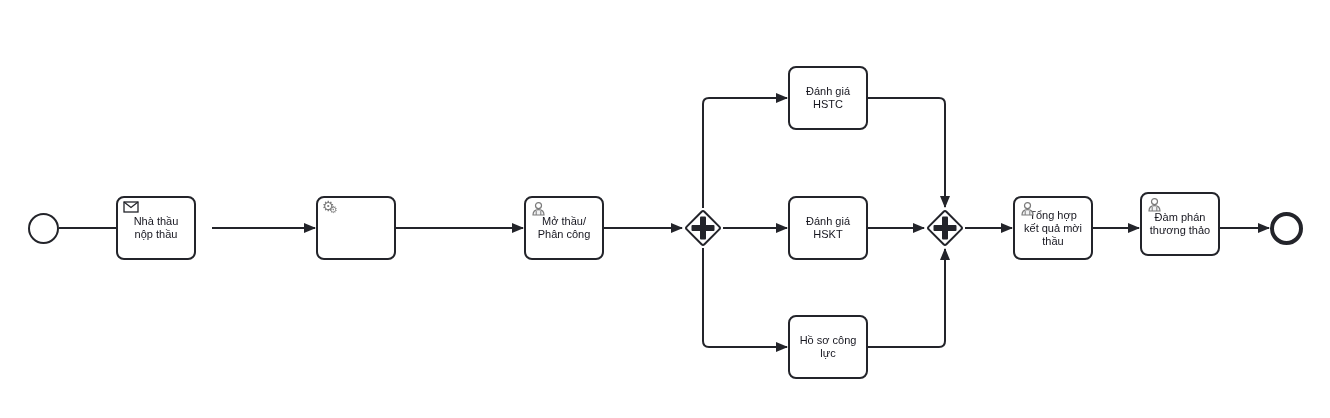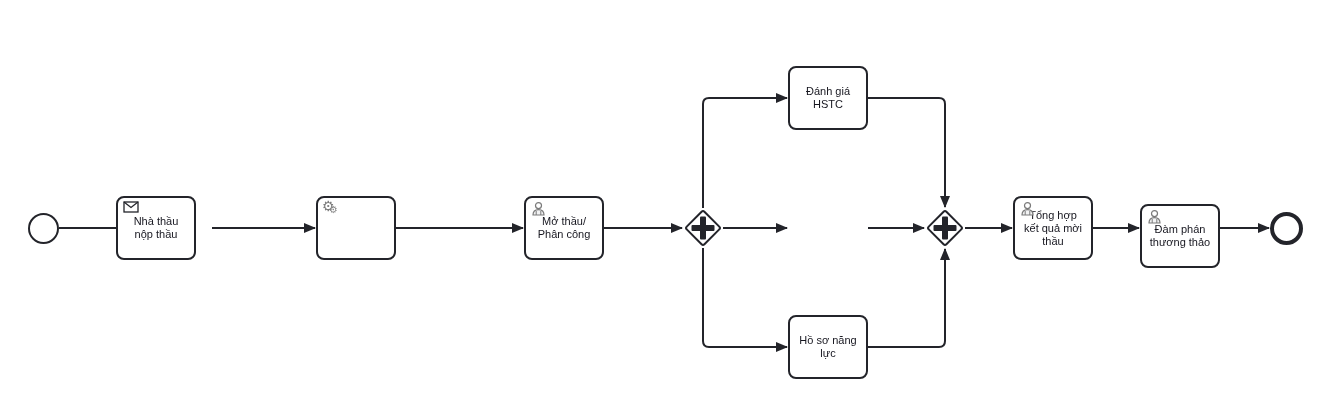--- a/index.html
+++ b/index.html
@@ -95,41 +95,44 @@
   <div class="gateway" style="left:683px;top:208px">
     <div class="diamond"></div>
     <div class="plus-h"></div>
     <div class="plus-v"></div>
   </div>
 
   <div class="task" style="left:788px;top:66px">
     <span>Đánh giá HSTC</span>
   </div>
 
+  <div class="task" style="left:788px;top:196px">
+    <span>Đánh giá HSKT</span>
+  </div>
 
   <div class="task" style="left:788px;top:315px">
-    <span>Hồ sơ năng lực</span>
+    <span>Hồ sơ công lực</span>
   </div>
 
   <div class="gateway" style="left:925px;top:208px">
     <div class="diamond"></div>
     <div class="plus-h"></div>
     <div class="plus-v"></div>
   </div>
 
   <div class="task" style="left:1013px;top:196px">
     <svg class="task-icon" width="15" height="15">
       <path d="M2,14 C2,9.8 4.2,8.6 7.5,8.6 C10.8,8.6 13,9.8 13,14 Z" fill="#f2f3f4" stroke="#7a7a7a" stroke-width="1.2"></path>
       <circle cx="7.5" cy="4.6" r="3" fill="#ffffff" stroke="#7a7a7a" stroke-width="1.2"></circle>
       <path d="M5.2,10 L5.2,14 M9.8,10 L9.8,14" stroke="#7a7a7a" stroke-width="1"></path>
     </svg>
     <span>Tổng hợp kết quả mời thầu</span>
   </div>
 
-  <div class="task" style="left:1140px;top:204px">
+  <div class="task" style="left:1140px;top:192px">
     <svg class="task-icon" width="15" height="15">
       <path d="M2,14 C2,9.8 4.2,8.6 7.5,8.6 C10.8,8.6 13,9.8 13,14 Z" fill="#f2f3f4" stroke="#7a7a7a" stroke-width="1.2"></path>
       <circle cx="7.5" cy="4.6" r="3" fill="#ffffff" stroke="#7a7a7a" stroke-width="1.2"></circle>
       <path d="M5.2,10 L5.2,14 M9.8,10 L9.8,14" stroke="#7a7a7a" stroke-width="1"></path>
     </svg>
     <span>Đàm phán thương thảo</span>
   </div>
 
   <div class="event end"></div>
 

